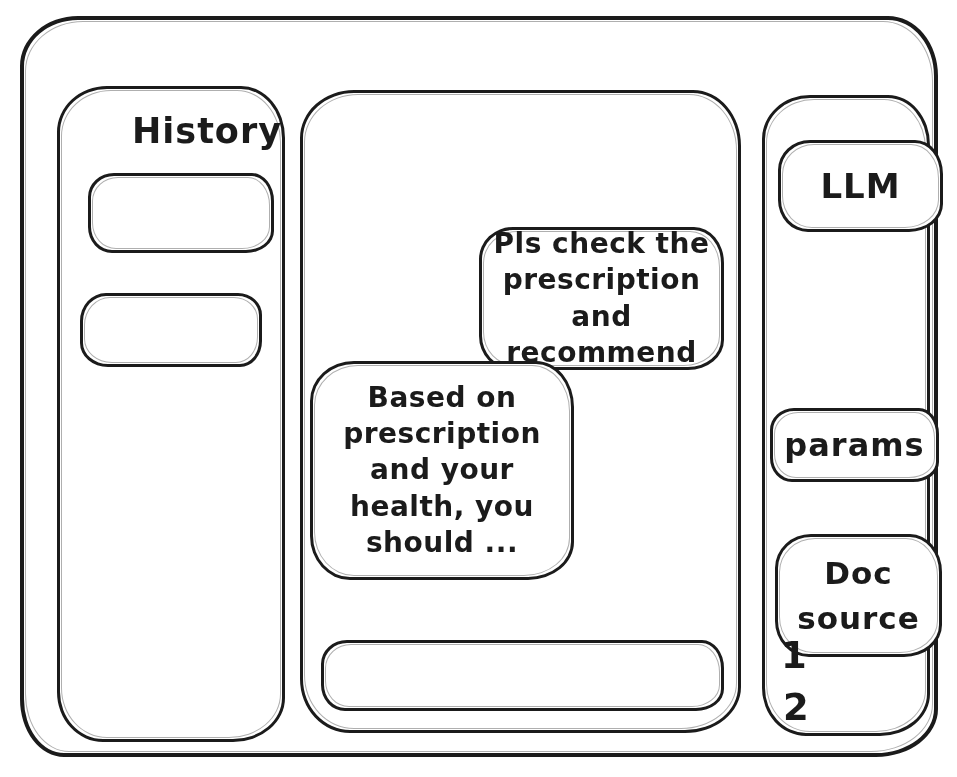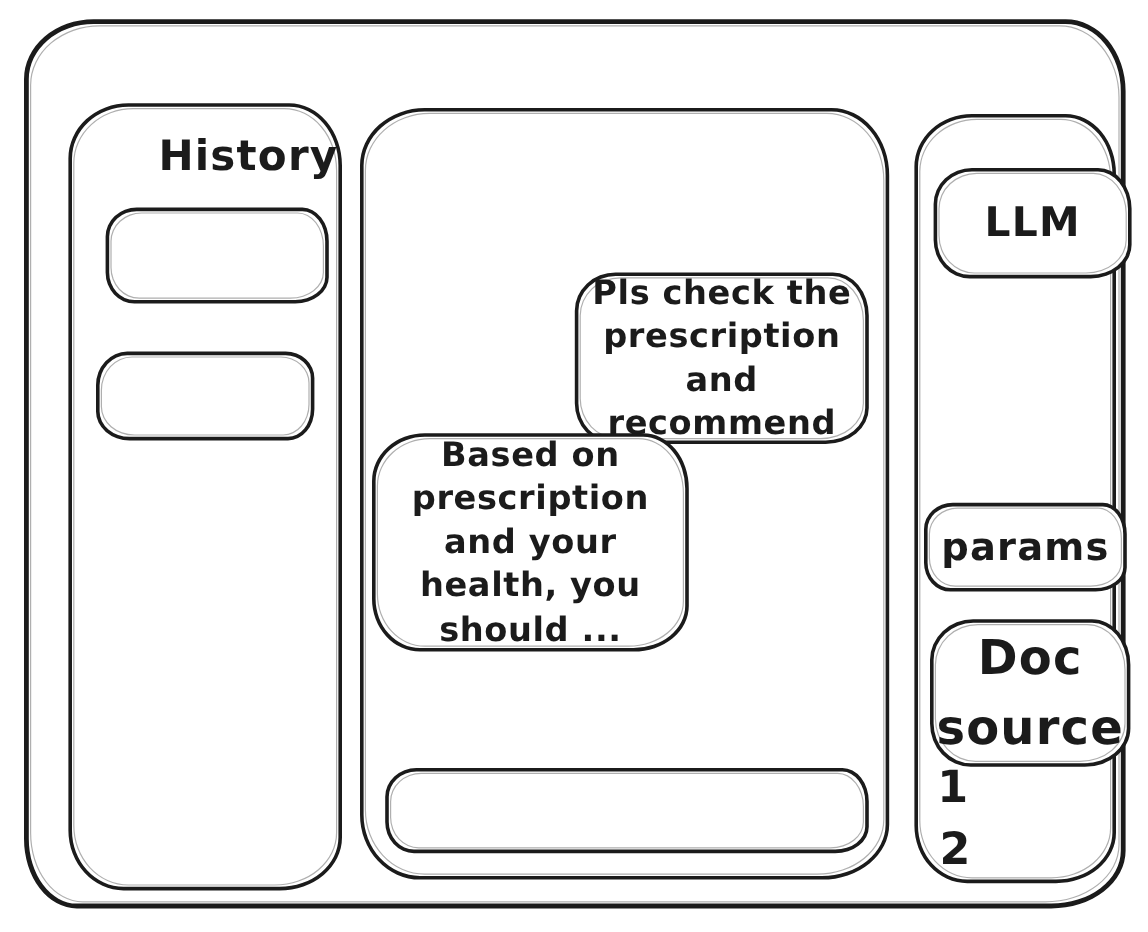--- a/index.html
+++ b/index.html
@@ -80,21 +80,21 @@
     font-weight: 600;
     line-height: 1.3;
     letter-spacing: 0.5px;
   }
   .user-bubble {
     left: 176px; top: 90px; width: 245px; height: 143px;
     border-radius: 34px 30px 36px 32px / 32px 36px 30px 34px;
     margin-top: 44px;
   }
   .assistant-bubble {
-    left: 7px; top: 268px; width: 264px; height: 182px;
+    left: 7px; top: 268px; width: 264px; height: 219px;
     border-radius: 44px 38px 46px 40px / 40px 46px 38px 44px;
   }
   .chat-input {
     left: 18px; top: 547px; width: 403px; height: 71px;
     border-radius: 26px 22px 28px 24px / 24px 28px 22px 26px;
     cursor: text;
   }
   
   .tools-panel {
     left: 738px; top: 75px; width: 168px; height: 641px;
@@ -113,27 +113,27 @@
   }
   .llm-button {
     left: 13px; top: 42px; width: 165px; height: 92px;
     border-radius: 32px 28px 34px 30px / 30px 34px 28px 32px;
   }
   .ocr-button {
     left: 13px; top: 154px; width: 165px; height: 91px;
     border-radius: 30px 34px 28px 32px / 32px 28px 34px 30px;
   }
   .params-button {
-    left: 5px; top: 321px; width: 169px; height: 74px;
+    left: 5px; top: 310px; width: 169px; height: 74px;
     font-size: 32px;
     border-radius: 24px 20px 26px 22px / 22px 26px 20px 24px;
   }
   .doc-source-button {
-    left: 10px; top: 418px; width: 167px; height: 123px;
-    font-size: 40px;
+    left: 10px; top: 436px; width: 167px; height: 123px;
+    font-size: 31px;
     line-height: 1.45;
     border-radius: 36px 32px 38px 34px / 34px 38px 32px 36px;
   }
   .annotation {
     position: absolute;
     font-size: 37px;
     font-weight: 600;
   }
   .annotation-1 { left: 16px; top: 536px; }
   .annotation-2 { left: 18px; top: 588px; }

